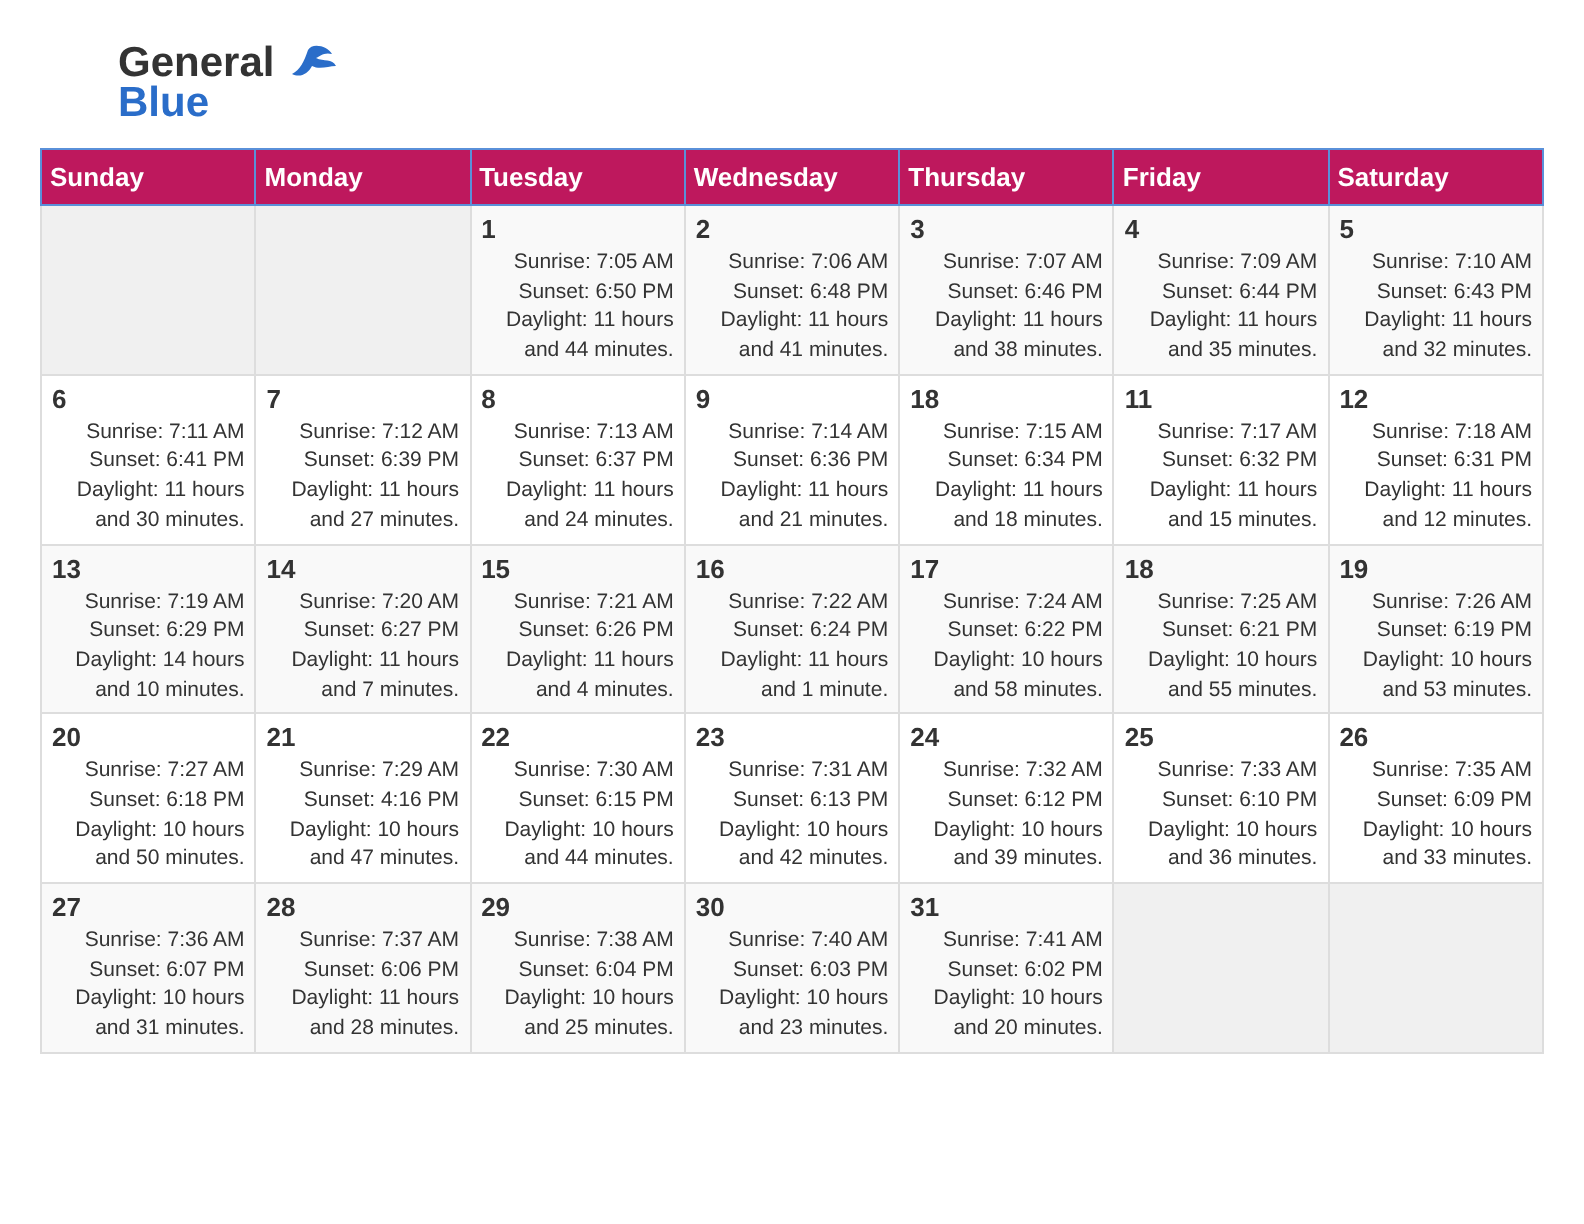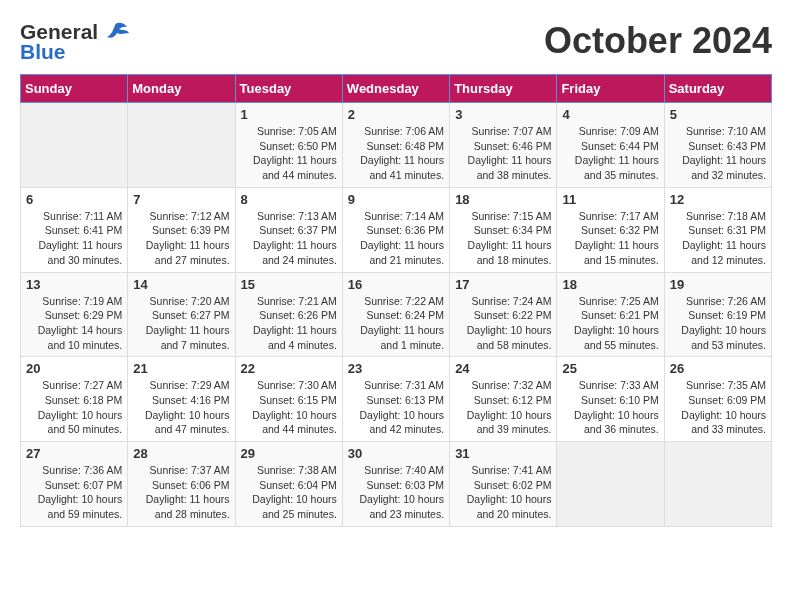--- a/index.html
+++ b/index.html
@@ -70,39 +70,39 @@
       text-align: right;
     }
     .empty-cell {
       background: #f0f0f0 !important;
     }
     
     .logo-container {
       display: flex;
       flex-direction: row;
       align-items: flex-end;
+      margin-left: 39px;
     }
   </style>
 </head>
 <body>
 
 <div class="header">
   <div class="logo-container">
     <div>
       <div style="display:flex; align-items:center;">
         <span style="font-size:21px; font-weight:bold; color:#333;">General</span>
         <svg width="28" height="22" viewBox="0 0 28 22" style="margin-left:3px;">
           <path d="M14 4 C16 0, 24 2, 26 6 C22 5, 20 7, 18 8 C22 10, 26 8, 28 12 C24 12, 20 14, 16 12 C14 16, 10 18, 6 16 C10 14, 12 10, 14 4Z" fill="#2a6dc9"></path>
         </svg>
       </div>
       <div style="font-size:21px; font-weight:bold; color:#2a6dc9; margin-top:-4px;">Blue</div>
     </div>
   </div>
   <div class="title-section">
-    <div class="month-title">October 2024</div>
   </div>
 </div>
 
 <table class="calendar">
   <thead>
     <tr>
     <th>Sunday</th>
         <th>Monday</th>
         <th>Tuesday</th>
         <th>Wednesday</th>
@@ -329,21 +329,21 @@
           <span>Daylight: 10 hours and 33 minutes.</span>
         </div>
         </td>
       </tr>
       <tr>
         <td>
           <span class="day-number">27</span>
         <div class="day-info">
           <span>Sunrise: 7:36 AM</span><br>
           <span>Sunset: 6:07 PM</span><br>
-          <span>Daylight: 10 hours and 59 minutes.</span>
+          <span>Daylight: 10 hours and 31 minutes.</span>
         </div>
         </td>
         <td>
           <span class="day-number">28</span>
         <div class="day-info">
           <span>Sunrise: 7:37 AM</span><br>
           <span>Sunset: 6:06 PM</span><br>
           <span>Daylight: 11 hours and 28 minutes.</span>
         </div>
         </td>

